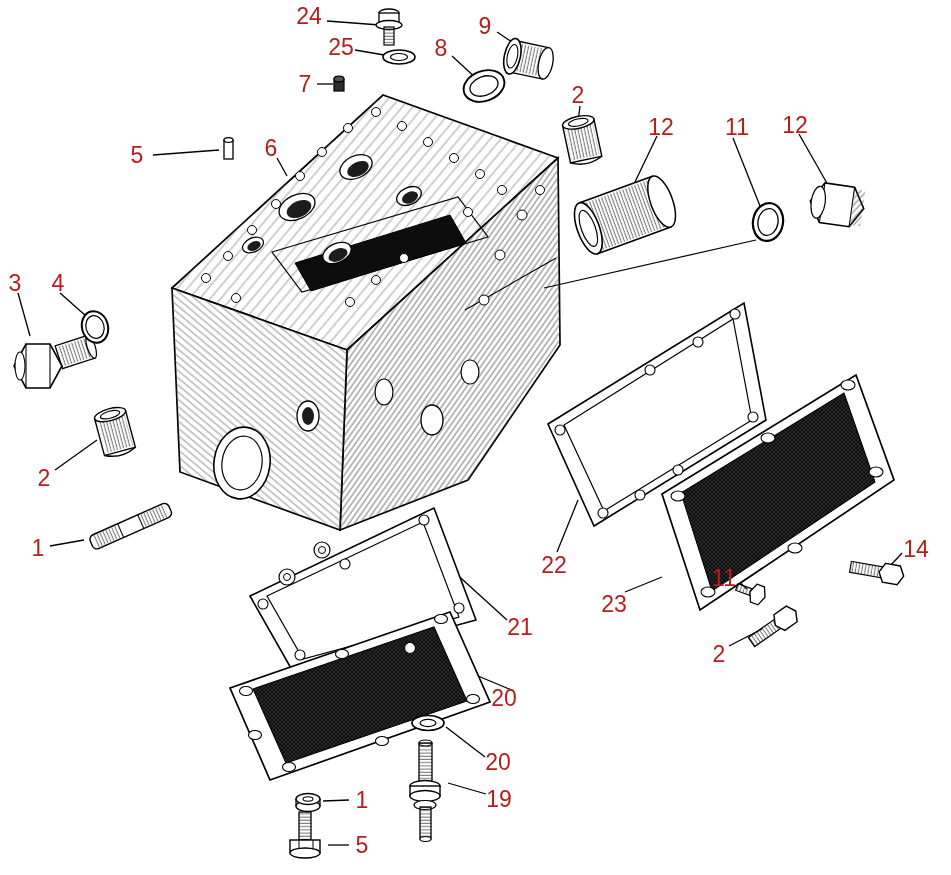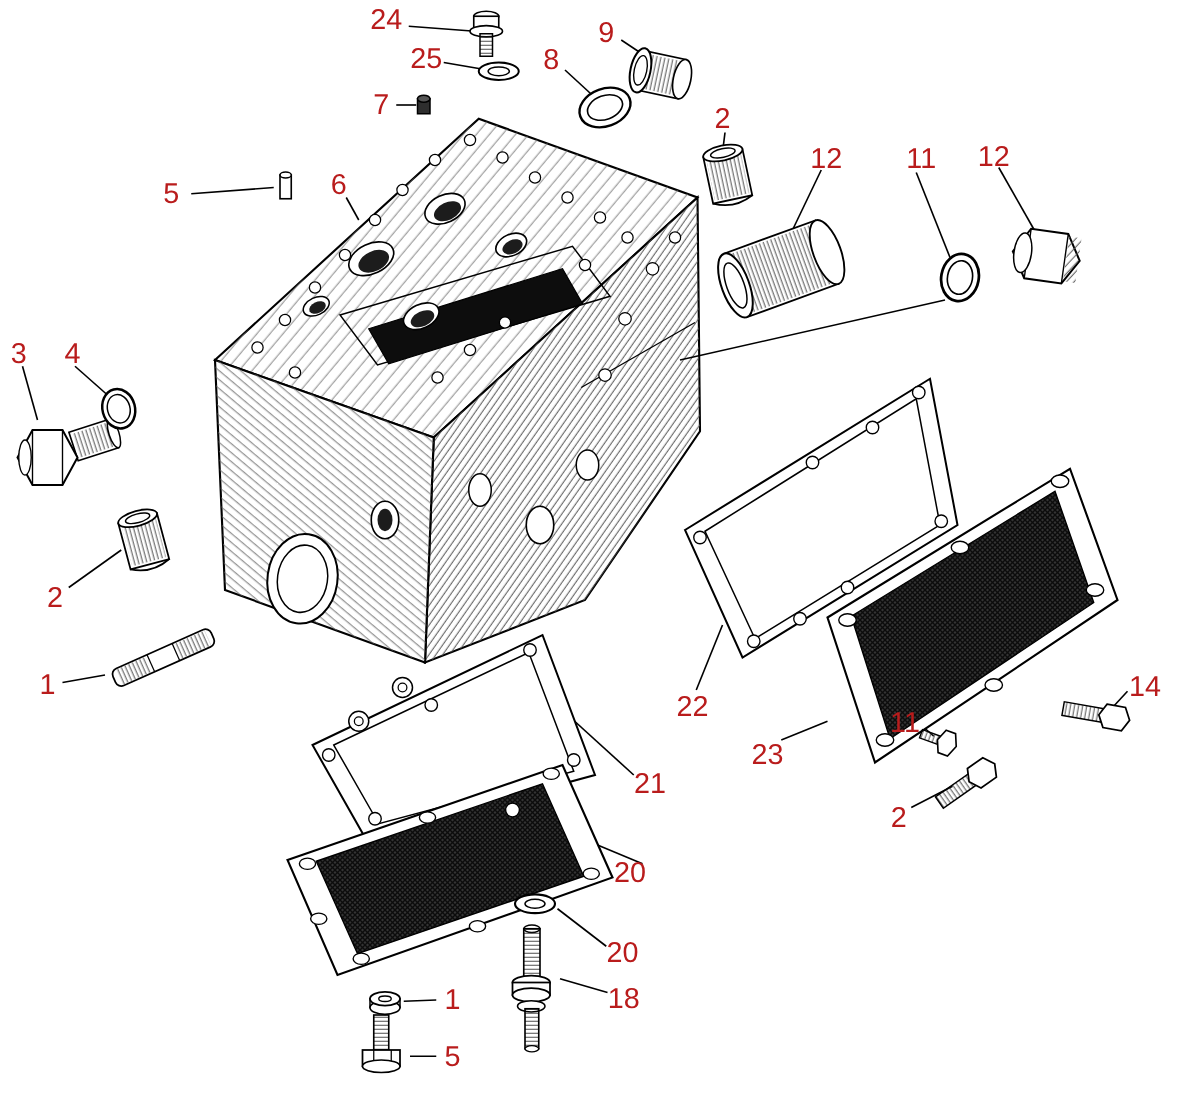--- a/index.html
+++ b/index.html
@@ -368,17 +368,17 @@
 <div class="callout" style="left:44px;top:478px">2</div>
 <div class="callout" style="left:38px;top:548px">1</div>
 <div class="callout" style="left:554px;top:565px">22</div>
 <div class="callout" style="left:614px;top:604px">23</div>
 <div class="callout" style="left:724px;top:578px">11</div>
 <div class="callout" style="left:916px;top:549px">14</div>
 <div class="callout" style="left:719px;top:654px">2</div>
 <div class="callout" style="left:520px;top:627px">21</div>
 <div class="callout" style="left:504px;top:698px">20</div>
 <div class="callout" style="left:498px;top:762px">20</div>
-<div class="callout" style="left:499px;top:799px">18</div>
+<div class="callout" style="left:499px;top:799px">19</div>
 <div class="callout" style="left:362px;top:800px">1</div>
 <div class="callout" style="left:362px;top:845px">5</div>
 
 </div>
 
 </body></html>

